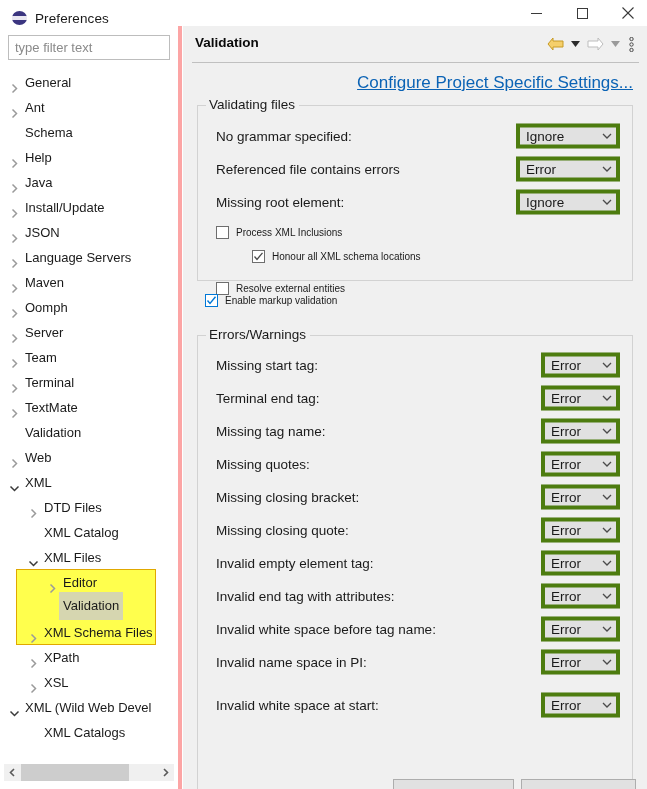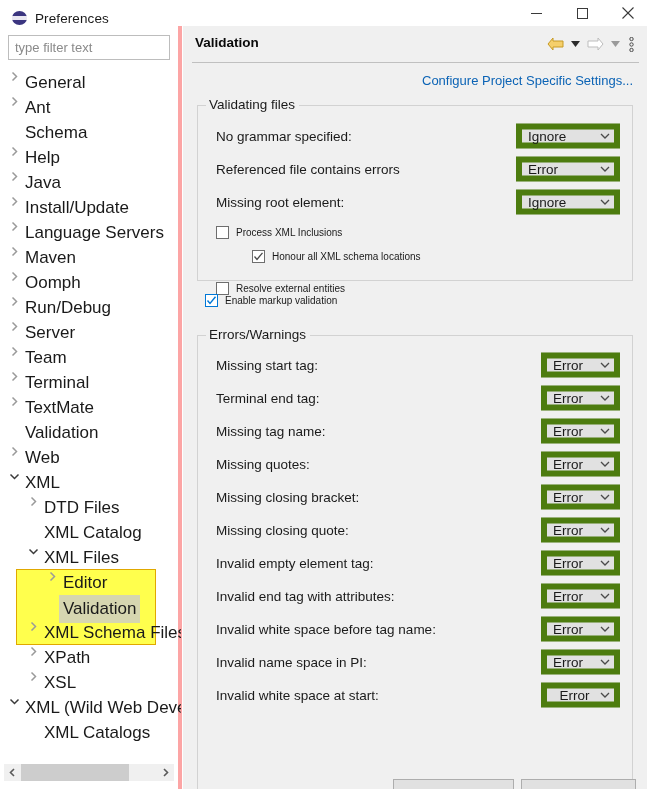--- a/index.html
+++ b/index.html
@@ -80,22 +80,22 @@
   #filter-input::placeholder { color: #8a8a8a; opacity: 1; }
 
   #tree {
     position: absolute; left: 0; top: 44px;
     width: 181px; height: 690px;
     overflow: hidden;
   }
   .tnode {
     position: relative;
     height: 25px;
-    display: flex; align-items: flex-start;
-    font-size: 17px;
+    display: flex; align-items: flex-end;
+    font-size: 13px;
     color: #1a1a1a;
     white-space: nowrap;
   }
   .twist {
     width: 13px; height: 13px;
     margin-right: 4px;
     flex: none;
     position: relative;
   }
   .twist svg { position: absolute; left: 0; top: 0; display:block; }
@@ -170,22 +170,23 @@
   .tool-caret { width: 16px; height: 22px; }
   .tool-menu  { width: 16px; height: 22px; }
 
   #content {
     position: absolute; left: 0; top: 37px;
     width: 464px; height: 726px;
   }
 
   #cfg-link {
     position: absolute; right: 14px; top: 10px;
-    font-size: 13px;
+    font-size: 17px;
     color: #0b63b5;
+    text-decoration: underline;
     cursor: pointer;
   }
 
   
   .group {
     position: absolute;
     border: 1px solid #d2d2d2;
     background: transparent;
   }
   .group-title {
@@ -211,21 +212,21 @@
     transform: translateY(-50%);
     font-size: 13.5px;
     color: #1a1a1a;
     white-space: nowrap;
   }
   .combo {
     position: absolute;
     top: 50%; transform: translateY(-50%);
     height: 25px;
     background: #e1e1e1;
-    border: 6px solid #4d7c0f;
+    border: 4px solid #4d7c0f;
     display: flex; align-items: center;
     cursor: default;
   }
   .combo .cval {
     font-size: 13.5px; color: #1a1a1a;
     padding-left: 6px; flex: 1;
     white-space: nowrap;
   }
   .combo .carat {
     width: 18px; display:flex; align-items:center; justify-content:center;
@@ -347,45 +348,45 @@
               </svg>
             </span>
             <span class="tlabel">Install/Update</span>
           </div>
           <div class="tnode lvl0">
             <span class="twist">
               <svg width="13" height="13" viewBox="0 0 13 13">
                 <polyline points="4.5,2.5 8.5,6.5 4.5,10.5" fill="none" stroke="#9a9a9a" stroke-width="1.5"></polyline>
               </svg>
             </span>
+            <span class="tlabel">JSON</span>
+          </div>
+          <div class="tnode lvl0">
+            <span class="twist">
+              <svg width="13" height="13" viewBox="0 0 13 13">
+                <polyline points="4.5,2.5 8.5,6.5 4.5,10.5" fill="none" stroke="#9a9a9a" stroke-width="1.5"></polyline>
+              </svg>
+            </span>
             <span class="tlabel">Language Servers</span>
           </div>
           <div class="tnode lvl0">
             <span class="twist">
               <svg width="13" height="13" viewBox="0 0 13 13">
                 <polyline points="4.5,2.5 8.5,6.5 4.5,10.5" fill="none" stroke="#9a9a9a" stroke-width="1.5"></polyline>
               </svg>
             </span>
             <span class="tlabel">Maven</span>
           </div>
           <div class="tnode lvl0">
             <span class="twist">
               <svg width="13" height="13" viewBox="0 0 13 13">
                 <polyline points="4.5,2.5 8.5,6.5 4.5,10.5" fill="none" stroke="#9a9a9a" stroke-width="1.5"></polyline>
               </svg>
             </span>
             <span class="tlabel">Oomph</span>
-          </div>
-          <div class="tnode lvl0">
-            <span class="twist">
-              <svg width="13" height="13" viewBox="0 0 13 13">
-                <polyline points="4.5,2.5 8.5,6.5 4.5,10.5" fill="none" stroke="#9a9a9a" stroke-width="1.5"></polyline>
-              </svg>
-            </span>
-            <span class="tlabel">Run/Debug</span>
           </div>
           <div class="tnode lvl0">
             <span class="twist">
               <svg width="13" height="13" viewBox="0 0 13 13">
                 <polyline points="4.5,2.5 8.5,6.5 4.5,10.5" fill="none" stroke="#9a9a9a" stroke-width="1.5"></polyline>
               </svg>
             </span>
             <span class="tlabel">Server</span>
           </div>
           <div class="tnode lvl0">
@@ -731,21 +732,21 @@
               <div class="row-label">Invalid name space in PI:</div>
               <div class="combo combo-narrow">
                 <span class="cval">Error</span>
                 <span class="carat">
                   <svg width="10" height="7" viewBox="0 0 10 7">
                     <polyline points="1,1.5 5,5.5 9,1.5" fill="none" stroke="#4a4a4a" stroke-width="1.3"></polyline>
                   </svg>
                 </span>
               </div>
             </div>
-            <div class="row" style="top: 342px; text-align: center;">
+            <div class="row" style="top: 352px;">
               <div class="row-label">Invalid white space at start:</div>
               <div class="combo combo-narrow">
                 <span class="cval">Error</span>
                 <span class="carat">
                   <svg width="10" height="7" viewBox="0 0 10 7">
                     <polyline points="1,1.5 5,5.5 9,1.5" fill="none" stroke="#4a4a4a" stroke-width="1.3"></polyline>
                   </svg>
                 </span>
               </div>
             </div>

